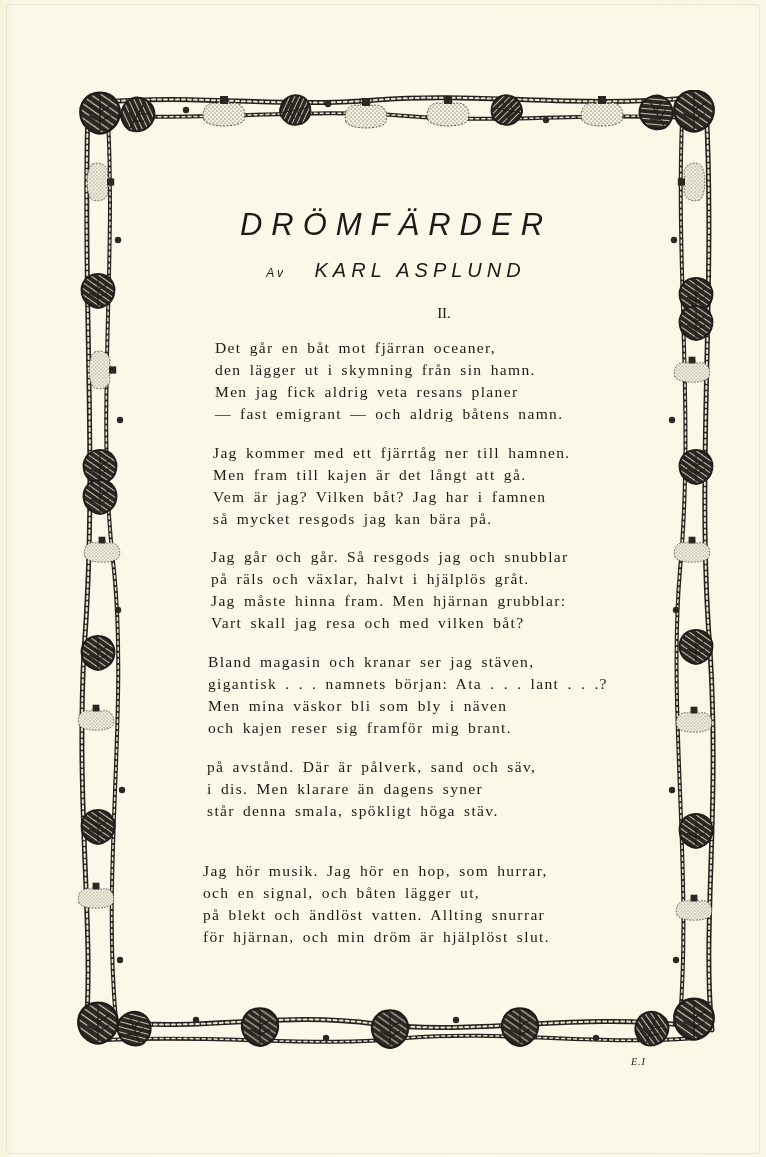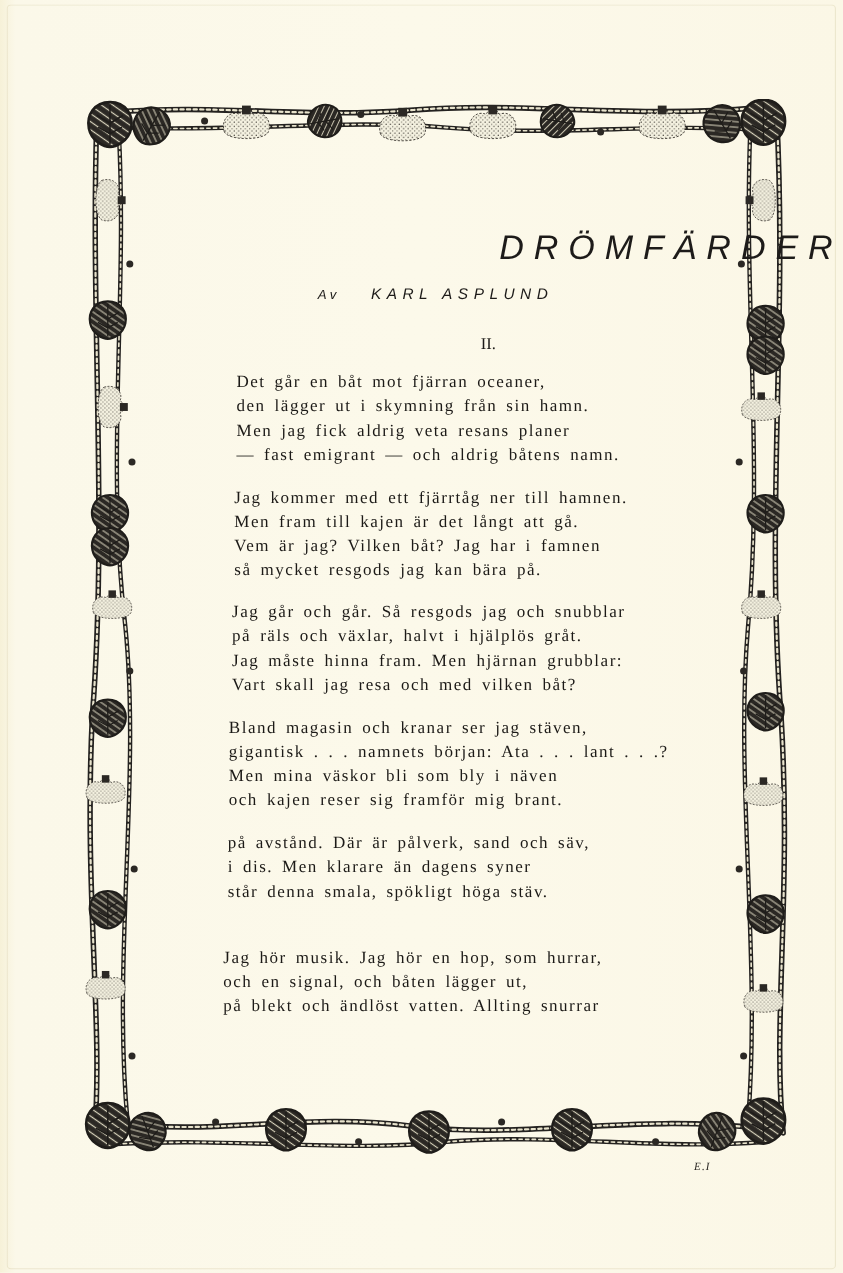--- a/index.html
+++ b/index.html
@@ -62,21 +62,21 @@
       color: #1d1b19;
       padding-left: 26px;
       box-sizing: border-box;
     }
     .byline .av {
       font-size: 12px;
       letter-spacing: 3px;
       margin-right: 24px;
     }
     .byline .author {
-      font-size: 14px;
+      font-size: 20px;
       letter-spacing: 5px;
     }
     .section {
       position: absolute;
       left: 0; width: 766px;
       top: 305px;
       text-align: center;
       font-size: 15px;
       padding-left: 26px;
       box-sizing: border-box;
@@ -218,21 +218,21 @@
       <use href="#leaf" transform="translate(620,740)"></use>
       <use href="#blossom" transform="translate(618,820) scale(0.85)"></use>
       <use href="#bud" transform="translate(598,150)"></use>
       <use href="#bud" transform="translate(596,330)"></use>
       <use href="#bud" transform="translate(600,520)"></use>
       <use href="#bud" transform="translate(596,700)"></use>
       <use href="#bud" transform="translate(600,870)"></use>
     </svg>
   </div>
 
-  <h1 class="title" style="margin:0;text-align:right;">DRÖMFÄRDER</h1>
+  <h1 class="title" style="margin:0;">DRÖMFÄRDER</h1>
 
   <div class="byline">
     <span class="av">Av</span>
     <span class="author">KARL ASPLUND</span>
   </div>
 
   <div class="section">II.</div>
 
   <div class="stanza s1">
     <span class="line">Det går en båt mot fjärran oceaner,</span>
@@ -265,16 +265,17 @@
   <div class="stanza s5">
     <span class="line">på avstånd.  Där är pålverk, sand och säv,</span>
     <span class="line">i dis.  Men klarare än dagens syner</span>
     <span class="line">står denna smala, spökligt höga stäv.</span>
   </div>
 
   <div class="stanza s6">
     <span class="line">Jag hör musik.  Jag hör en hop, som hurrar,</span>
     <span class="line">och en signal, och båten lägger ut,</span>
     <span class="line">på blekt och ändlöst vatten.  Allting snurrar</span>
+    <span class="line">för hjärnan, och min dröm är hjälplöst slut.</span>
   </div>
 
   <div class="signature">E.I</div>
 </div>
 
 </body></html>

